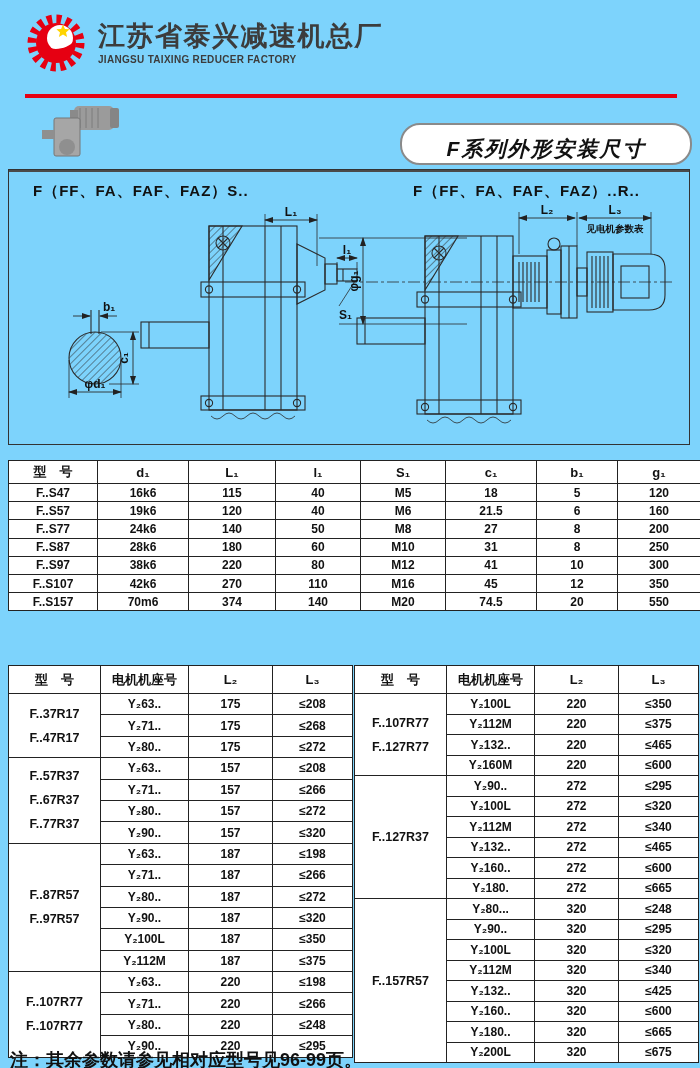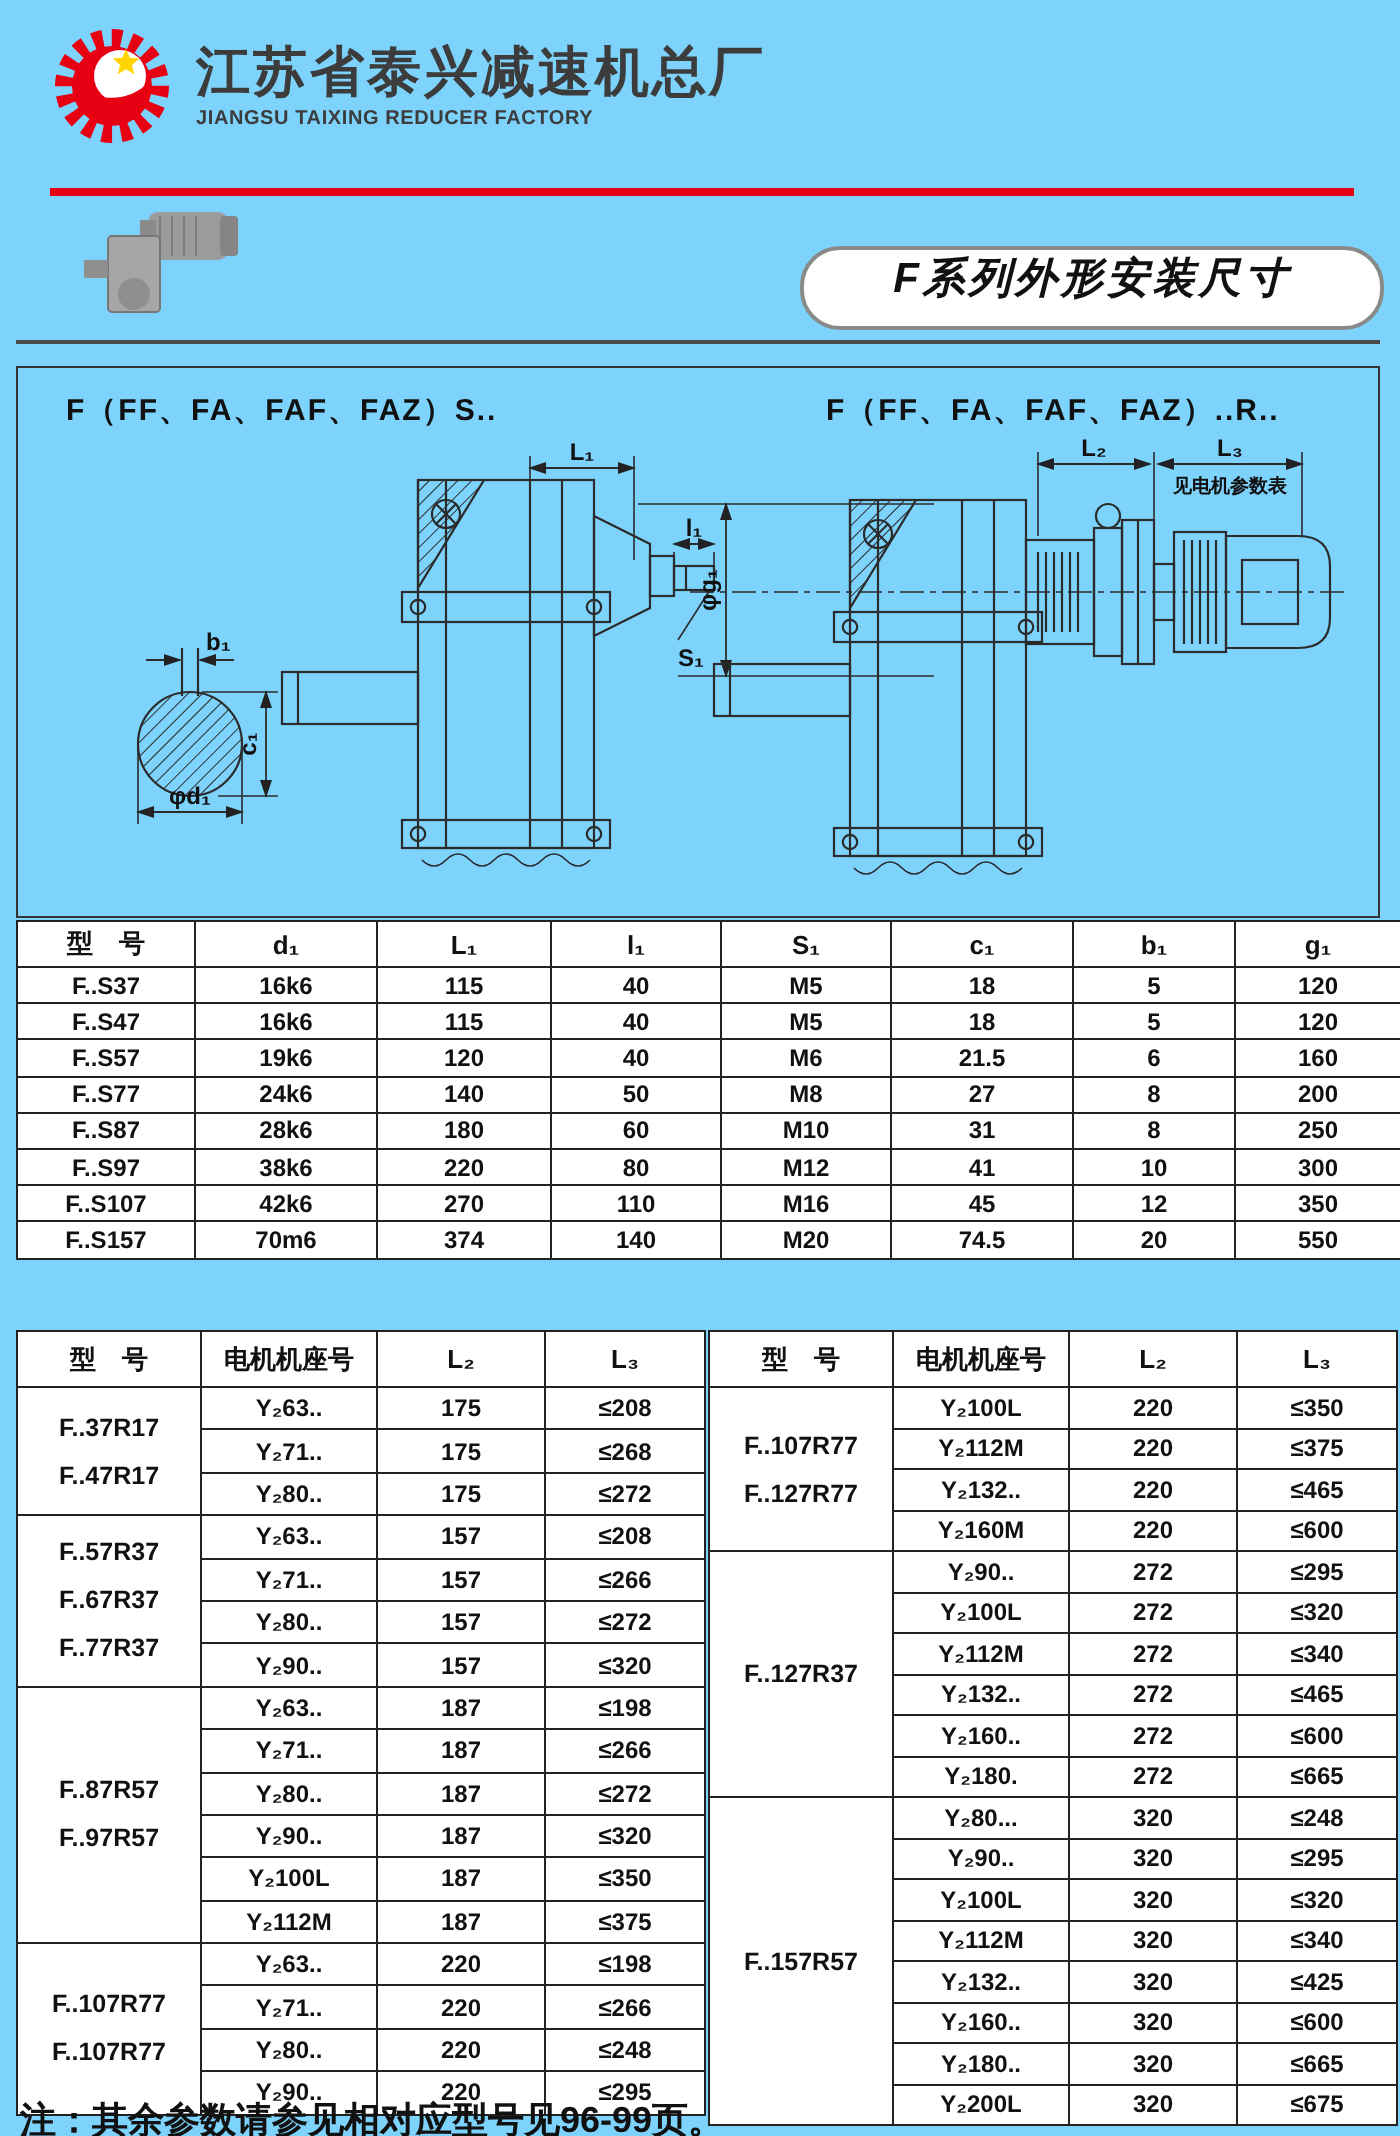--- a/index.html
+++ b/index.html
@@ -12,26 +12,26 @@
   .logo-disc{fill:var(--accent_red);}
   .logo-white{fill:#ffffff;}
   .logo-star{fill:var(--star_yellow);}
   .brand{position:absolute;left:98px;top:21px;}
   .brand-cn{font-size:27px;font-weight:bold;color:#3c3c3c;letter-spacing:1.5px;line-height:30px;}
   .brand-en{font-size:10px;font-weight:bold;color:#3c3c3c;margin-top:3px;letter-spacing:0.3px;}
   .red-rule{position:absolute;left:25px;top:94px;width:652px;height:4px;background:var(--accent_red);}
 
   .photo{position:absolute;left:40px;top:100px;}
   .badge{position:absolute;left:400px;top:123px;width:288px;height:38px;border:2px solid #8a8a8a;
-         border-radius:20px;background:#fff;display:flex;align-items:flex-start;justify-content:center;
+         border-radius:20px;background:#fff;display:flex;align-items:flex-end;justify-content:center;
          font-size:21px;font-weight:bold;font-style:italic;color:#111;letter-spacing:2px;}
   .grey-rule{position:absolute;left:8px;top:170px;width:682px;height:2px;background:#4a4a4a;}
 
   
-  .diagram-panel{position:absolute;left:8px;top:183px;width:680px;height:274px;border:1.4px solid #333;}
+  .diagram-panel{position:absolute;left:8px;top:169px;width:680px;height:274px;border:1.4px solid #333;}
   .diagram{position:absolute;left:0;top:0;width:100%;height:100%;
            font-family:"Liberation Sans","DejaVu Sans",sans-serif;}
   .geo line,.geo rect,.geo path,.geo circle,.geo polygon{stroke:#2b2b2b;stroke-width:1.1;fill:none;}
   .geo .thin{stroke-width:0.8;}
   .geo .dim{marker-start:url(#ar);marker-end:url(#ar);stroke-width:0.9;}
   .geo .dim-e{marker-end:url(#ar);stroke-width:0.9;}
   .geo .hatched{fill:url(#hatch);}
   .dtitle{font-size:15px;font-weight:bold;fill:#111;letter-spacing:1px;}
   .dlab{font-size:12px;font-weight:bold;fill:#111;}
   .dnote{font-size:9.5px;font-weight:bold;fill:#111;}
@@ -228,30 +228,20 @@
           <th>L₁</th>
           <th>l₁</th>
           <th>S₁</th>
           <th>c₁</th>
           <th>b₁</th>
           <th>g₁</th>
         </tr>
       </thead>
       <tbody>
         <tr>
-          <td>F..S37</td>
-          <td>16k6</td>
-          <td>115</td>
-          <td>40</td>
-          <td>M5</td>
-          <td>18</td>
-          <td>5</td>
-          <td>120</td>
-        </tr>
-        <tr>
           <td>F..S47</td>
           <td>16k6</td>
           <td>115</td>
           <td>40</td>
           <td>M5</td>
           <td>18</td>
           <td>5</td>
           <td>120</td>
         </tr>
         <tr>

